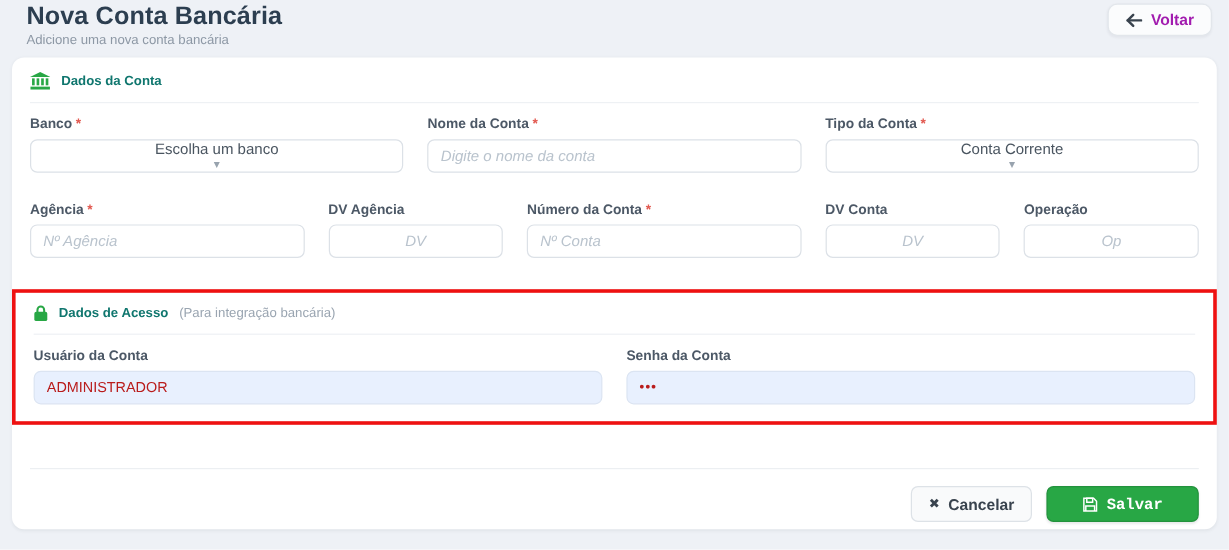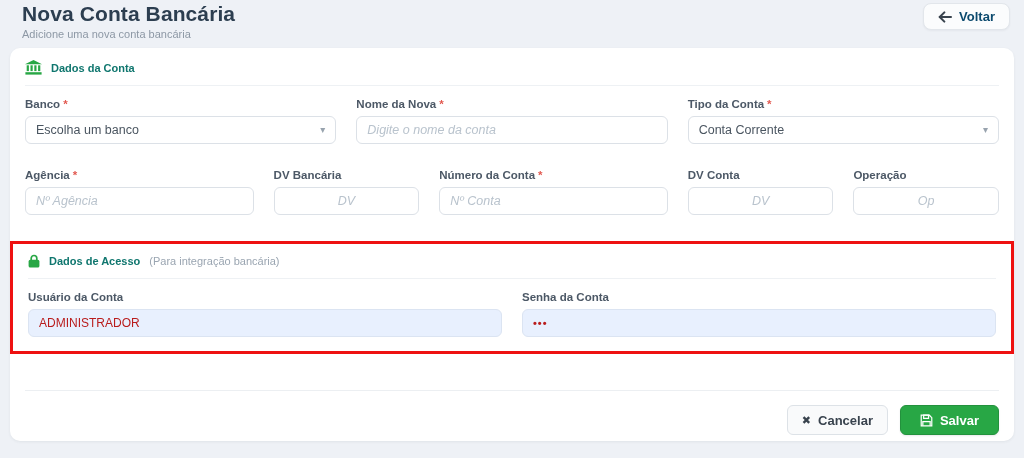--- a/index.html
+++ b/index.html
@@ -15,21 +15,21 @@
 
   
   .page-header { display:flex; justify-content:space-between; align-items:flex-start; padding:2px 4px 0 12px; height:48px; }
   .h-title { font-size:21px; font-weight:700; color:#2c3e50; line-height:1.1; letter-spacing:.1px; }
   .h-sub { font-size:11px; color:#8d98a5; margin-top:3px; }
   .btn-back {
     display:flex; align-items:center; gap:7px;
     margin-top:1px; padding:0 14px; height:27px;
     background:#fbfcfd; border:1px solid #e2e6eb; border-radius:8px;
     box-shadow:0 1px 2px rgba(30,40,50,.05);
-    font-size:13px; font-weight:700; color:#0c4a6e; cursor:pointer;
+    font-size:13px; font-weight:700; color:#a21caf; cursor:pointer;
     font-family:inherit;
   }
 
   
   .card {
     background:#fff; border-radius:10px;
     box-shadow:0 1px 3px rgba(40,50,60,.07);
     margin-top:0; height:393px;
     padding:12px 15px;
     position:relative;
@@ -44,21 +44,21 @@
   .row2 { display:grid; grid-template-columns:1.57fr 1fr 1.57fr 1fr 1fr; gap:20px; margin-top:25px; }
   .row3 { display:grid; grid-template-columns:1fr 1fr; gap:20px; margin-top:12px; }
 
   .field label { display:block; font-size:11.5px; font-weight:700; color:#4c5866; margin-bottom:6px; }
   .req { color:#e25950; margin-left:3px; font-weight:700; }
 
   .input, .selectbox {
     width:100%; height:28px;
     border:1px solid #dce1e7; border-radius:6px;
     font-size:12.5px; color:#4a5560; background:#fff;
-    padding:0 10px; font-family:inherit; outline:none;
+    padding:0 10px; font-family:inherit; outline:none;flex-direction:column;
   }
   .input::placeholder { color:#b9c3cd; font-style:italic; opacity:1; }
   .input.center { text-align:center; }
   .selectbox { display:flex; align-items:center; justify-content:space-between; cursor:pointer; }
   .caret { color:#98a3ae; font-size:10px; line-height:1; }
 
   
   .red-box {
     border:3px solid #ee1111;
     margin:26px -15px 12px;
@@ -71,23 +71,23 @@
 
   .footer-divider { border:0; border-top:1px solid #eceff2; margin:36px 0 0; }
   .card-footer { display:flex; justify-content:flex-end; align-items:center; gap:12px; padding-top:14px; }
   .btn-cancel {
     display:flex; align-items:center; gap:7px; height:30px; padding:0 14px;
     background:#f9fafb; border:1px solid #dde2e7; border-radius:6px;
     font-size:13px; font-weight:700; color:#39434e; cursor:pointer; font-family:inherit;
   }
   .x-glyph { font-size:11px; line-height:1; }
   .btn-save {
-    display:flex; align-items:center; gap:7px; height:30px; padding:0 19px;
+    display:flex; align-items:center; gap:7px; height:30px; padding:0 29px;
     background:#28a745; border:1px solid #23923d; border-radius:6px;
-    font-size:13px; font-weight:700; color:#fff; cursor:pointer; font-family:Liberation Sans, sans-serif;
+    font-size:13px; font-weight:700; color:#fff; cursor:pointer; font-family:Liberation Mono, monospace;
     box-shadow:0 1px 2px rgba(30,40,50,.1);
   }
   .icon { display:inline-flex; align-items:center; }
 </style>
 </head>
 <body>
 
 <div class="page">
 
   <div class="page-header">
@@ -125,39 +125,39 @@
 
     <div class="row1">
       <div class="field">
         <label><span>Banco</span><span class="req">*</span></label>
         <div class="selectbox">
           <span>Escolha um banco</span>
           <span class="caret">▾</span>
         </div>
       </div>
       <div class="field">
-        <label><span>Nome da Nova</span><span class="req">*</span></label>
+        <label><span>Nome da Conta</span><span class="req">*</span></label>
         <input class="input" type="text" placeholder="Digite o nome da conta" style="">
       </div>
       <div class="field">
         <label><span>Tipo da Conta</span><span class="req">*</span></label>
         <div class="selectbox">
           <span>Conta Corrente</span>
           <span class="caret">▾</span>
         </div>
       </div>
     </div>
 
     <div class="row2">
       <div class="field">
         <label><span>Agência</span><span class="req">*</span></label>
         <input class="input" type="text" placeholder="Nº Agência" style="">
       </div>
       <div class="field">
-        <label>DV Bancária</label>
+        <label>DV Agência</label>
         <input class="input center" type="text" placeholder="DV" style="">
       </div>
       <div class="field">
         <label><span>Número da Conta</span><span class="req">*</span></label>
         <input class="input" type="text" placeholder="Nº Conta" style="">
       </div>
       <div class="field">
         <label>DV Conta</label>
         <input class="input center" type="text" placeholder="DV" style="">
       </div>

